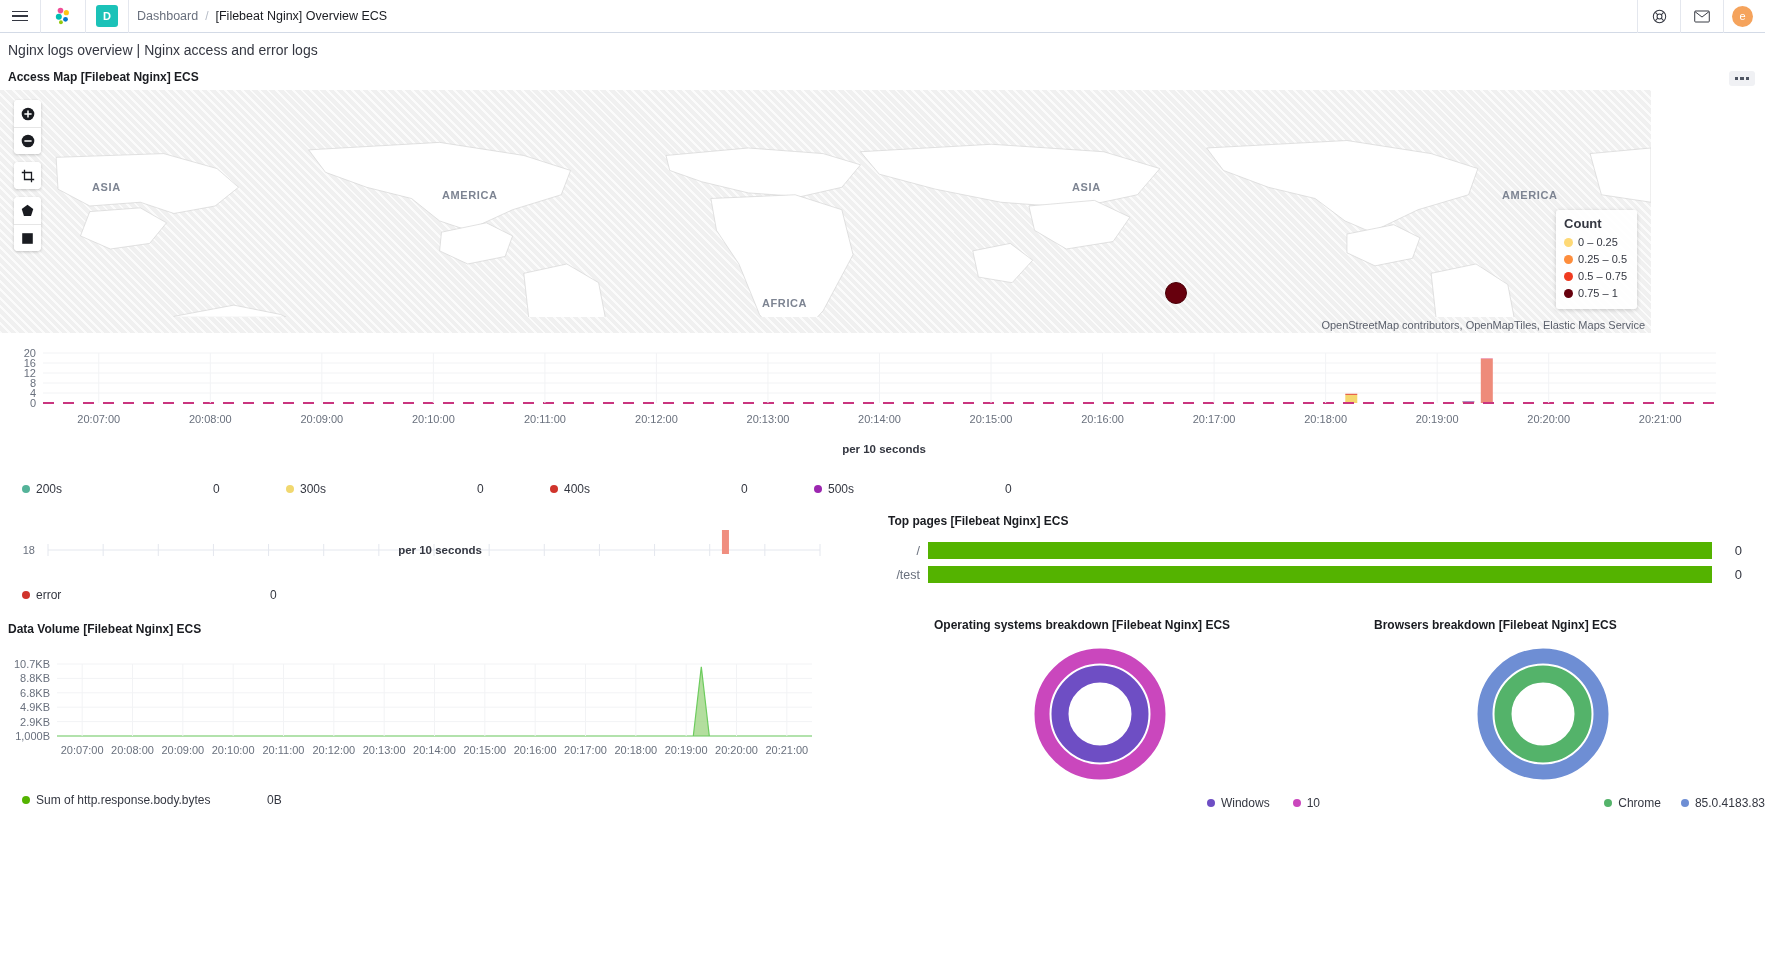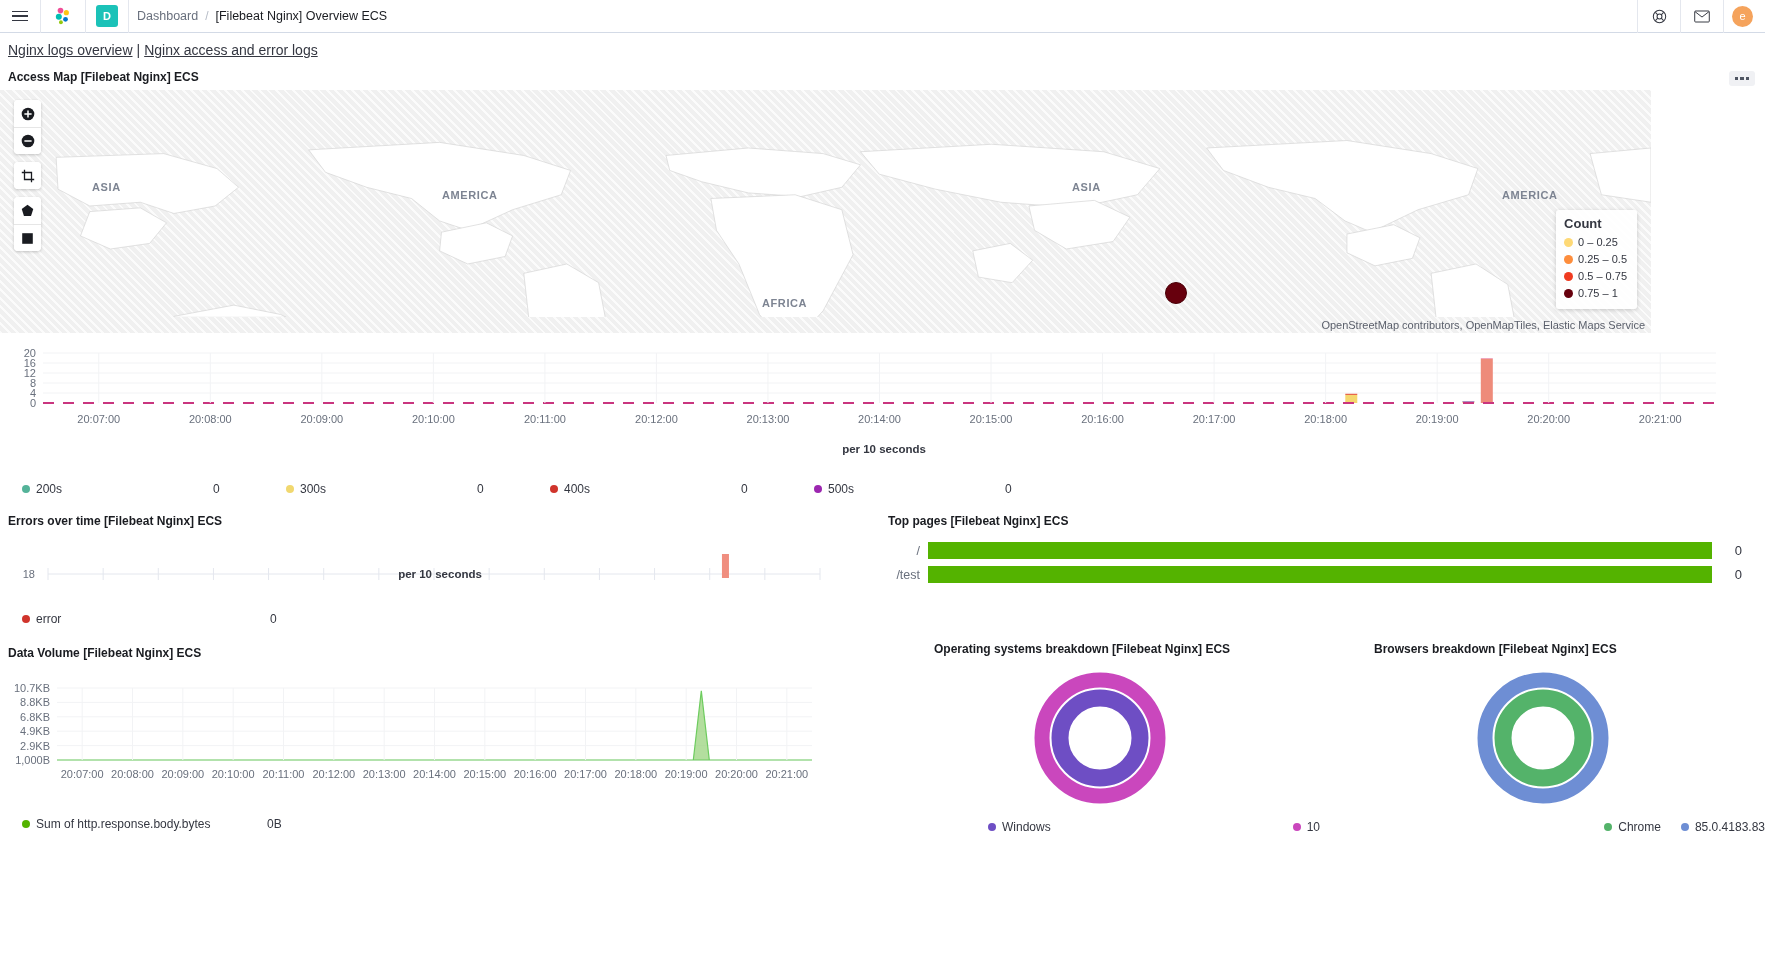--- a/index.html
+++ b/index.html
@@ -46,21 +46,21 @@
     width: 21px; height: 21px; border-radius: 50%; background: #f5a35c;
     color: #fff; font-size: 11px; display: flex; align-items: center; justify-content: center;
     margin: 0 12px 0 8px; cursor: pointer;
   }
 
   
   .md-links {
     padding: 9px 8px 8px 8px;
     font-size: 14px; color: #343741;
   }
-  .md-links a { color: #343741; text-decoration: underline; cursor: pointer; }
+  .md-links a { color: #343741; cursor: pointer; }
   .md-sep { color: #343741; margin: 0 4px; }
 
   
   .panel-title {
     font-size: 12px; font-weight: 700; color: #1a1c21;
     padding: 4px 0 6px 8px;
   }
   .panel-menu {
     position: absolute; right: 10px; top: 5px;
     width: 26px; height: 15px; border-radius: 3px; background: #f0f1f4;
@@ -383,21 +383,20 @@
       <span class="lg-dot" style="background:#9c27b0"></span>
       <span>500s</span>
     </div>
     <div class="lg-val" style="width:50px;">0</div>
   </div>
 </div>
 
 <div class="row-2col" style="margin-top:14px;">
 
   <div style="width:880px; position:relative;">
-    <div class="panel-title">Errors over time [Filebeat Nginx] ECS</div>
     <svg width="870" height="72">
       <text x="32" y="665" class="axis-label"></text>
       <text id="err-ytick" x="35" y="44" text-anchor="end" class="axis-label">18</text>
       <line x1="48" y1="40" x2="820" y2="40" stroke="#e4e7ee" stroke-width="1"></line>
       <g id="err-ticks">
           <line x1="48" y1="34" x2="48" y2="46" stroke="#e4e7ee" stroke-width="1"></line>
           <line x1="103.14285714285714" y1="34" x2="103.14285714285714" y2="46" stroke="#e4e7ee" stroke-width="1"></line>
           <line x1="158.28571428571428" y1="34" x2="158.28571428571428" y2="46" stroke="#e4e7ee" stroke-width="1"></line>
           <line x1="213.42857142857142" y1="34" x2="213.42857142857142" y2="46" stroke="#e4e7ee" stroke-width="1"></line>
           <line x1="268.57142857142856" y1="34" x2="268.57142857142856" y2="46" stroke="#e4e7ee" stroke-width="1"></line>
@@ -507,21 +506,21 @@
   </div>
 
   <div style="width:440px; position:relative;">
     <div class="donut-title">Operating systems breakdown [Filebeat Nginx] ECS</div>
     <div style="display:flex; justify-content:center; margin-top:16px;">
       <svg width="132" height="132" viewBox="0 0 132 132">
         <circle cx="66" cy="66" r="58" fill="none" stroke="#ca47bd" stroke-width="15"></circle>
         <circle cx="66" cy="66" r="40" fill="none" stroke="#6e4ec4" stroke-width="17"></circle>
       </svg>
     </div>
-    <div class="chart-legend" style="justify-content:space-between; padding-left:108px; margin-top:16px; ">
+    <div class="chart-legend" style="justify-content:flex-end; padding-left:108px; margin-top:16px; ">
       <div class="lg-item">
         <span class="lg-dot" style="background:#6e4ec4"></span>
         <span>Windows</span>
       </div>
       <div class="lg-item">
         <span class="lg-dot" style="background:#ca47bd"></span>
         <span>10</span>
       </div>
     </div>
   </div>

